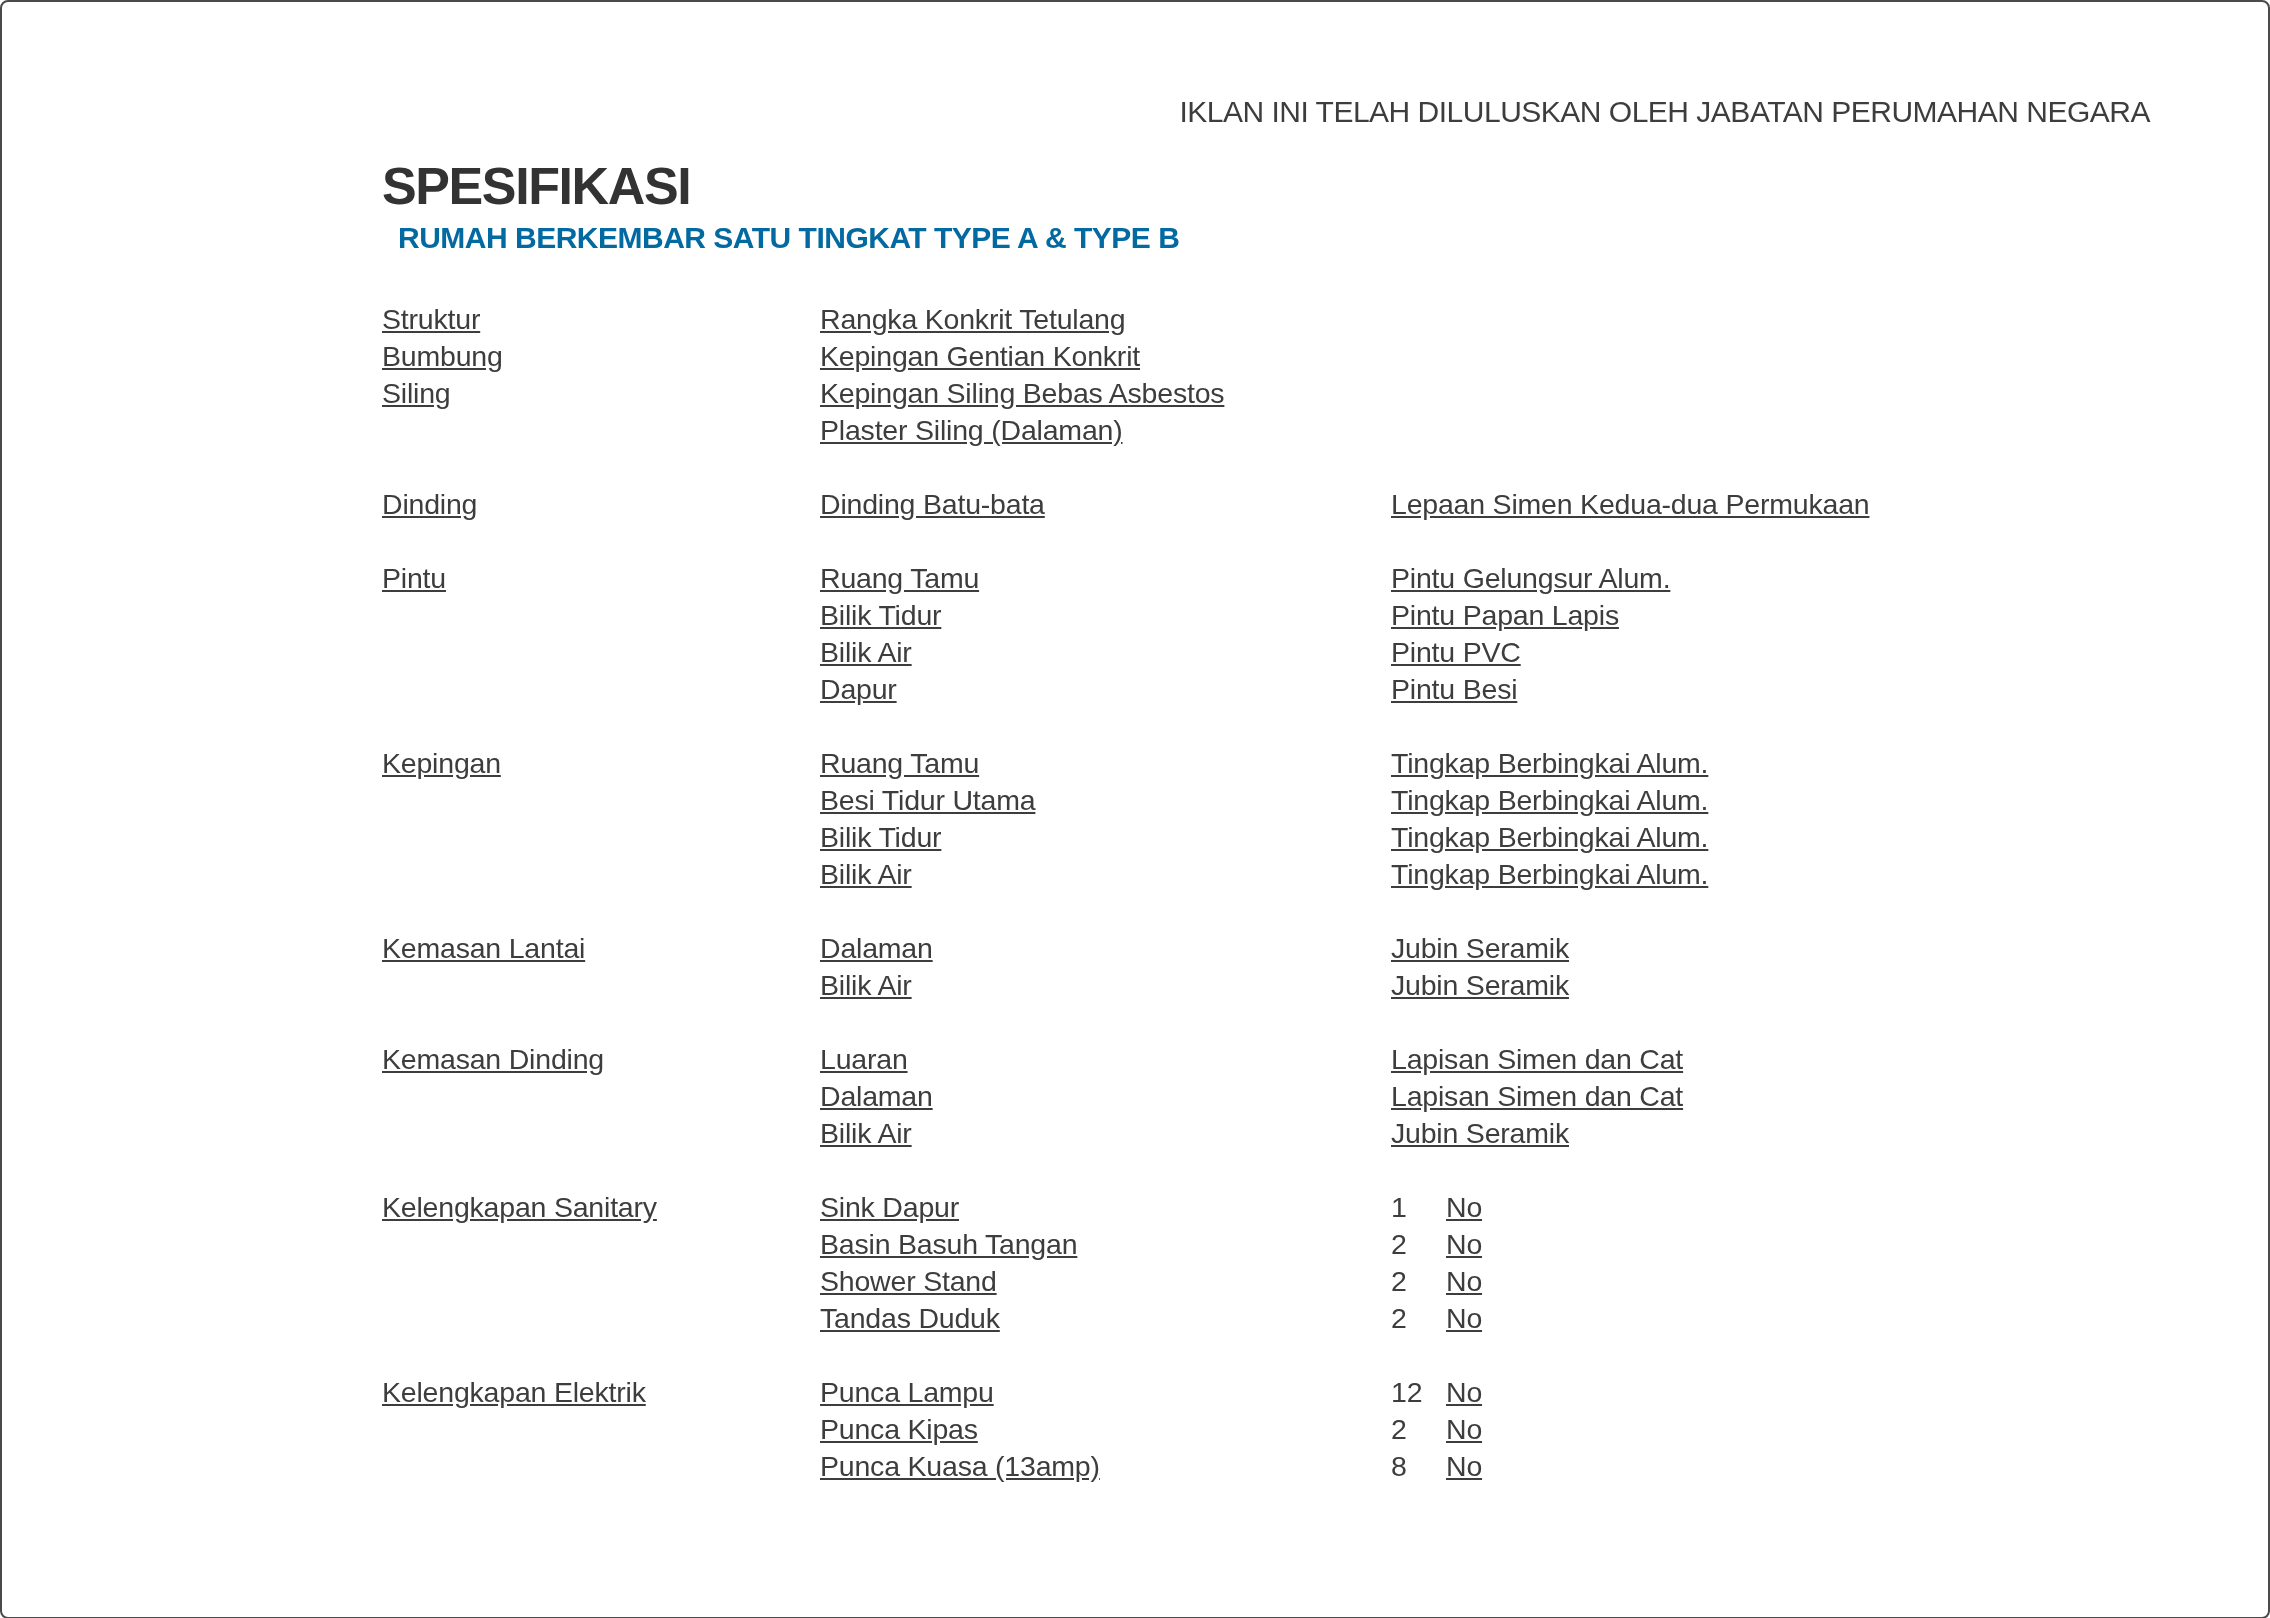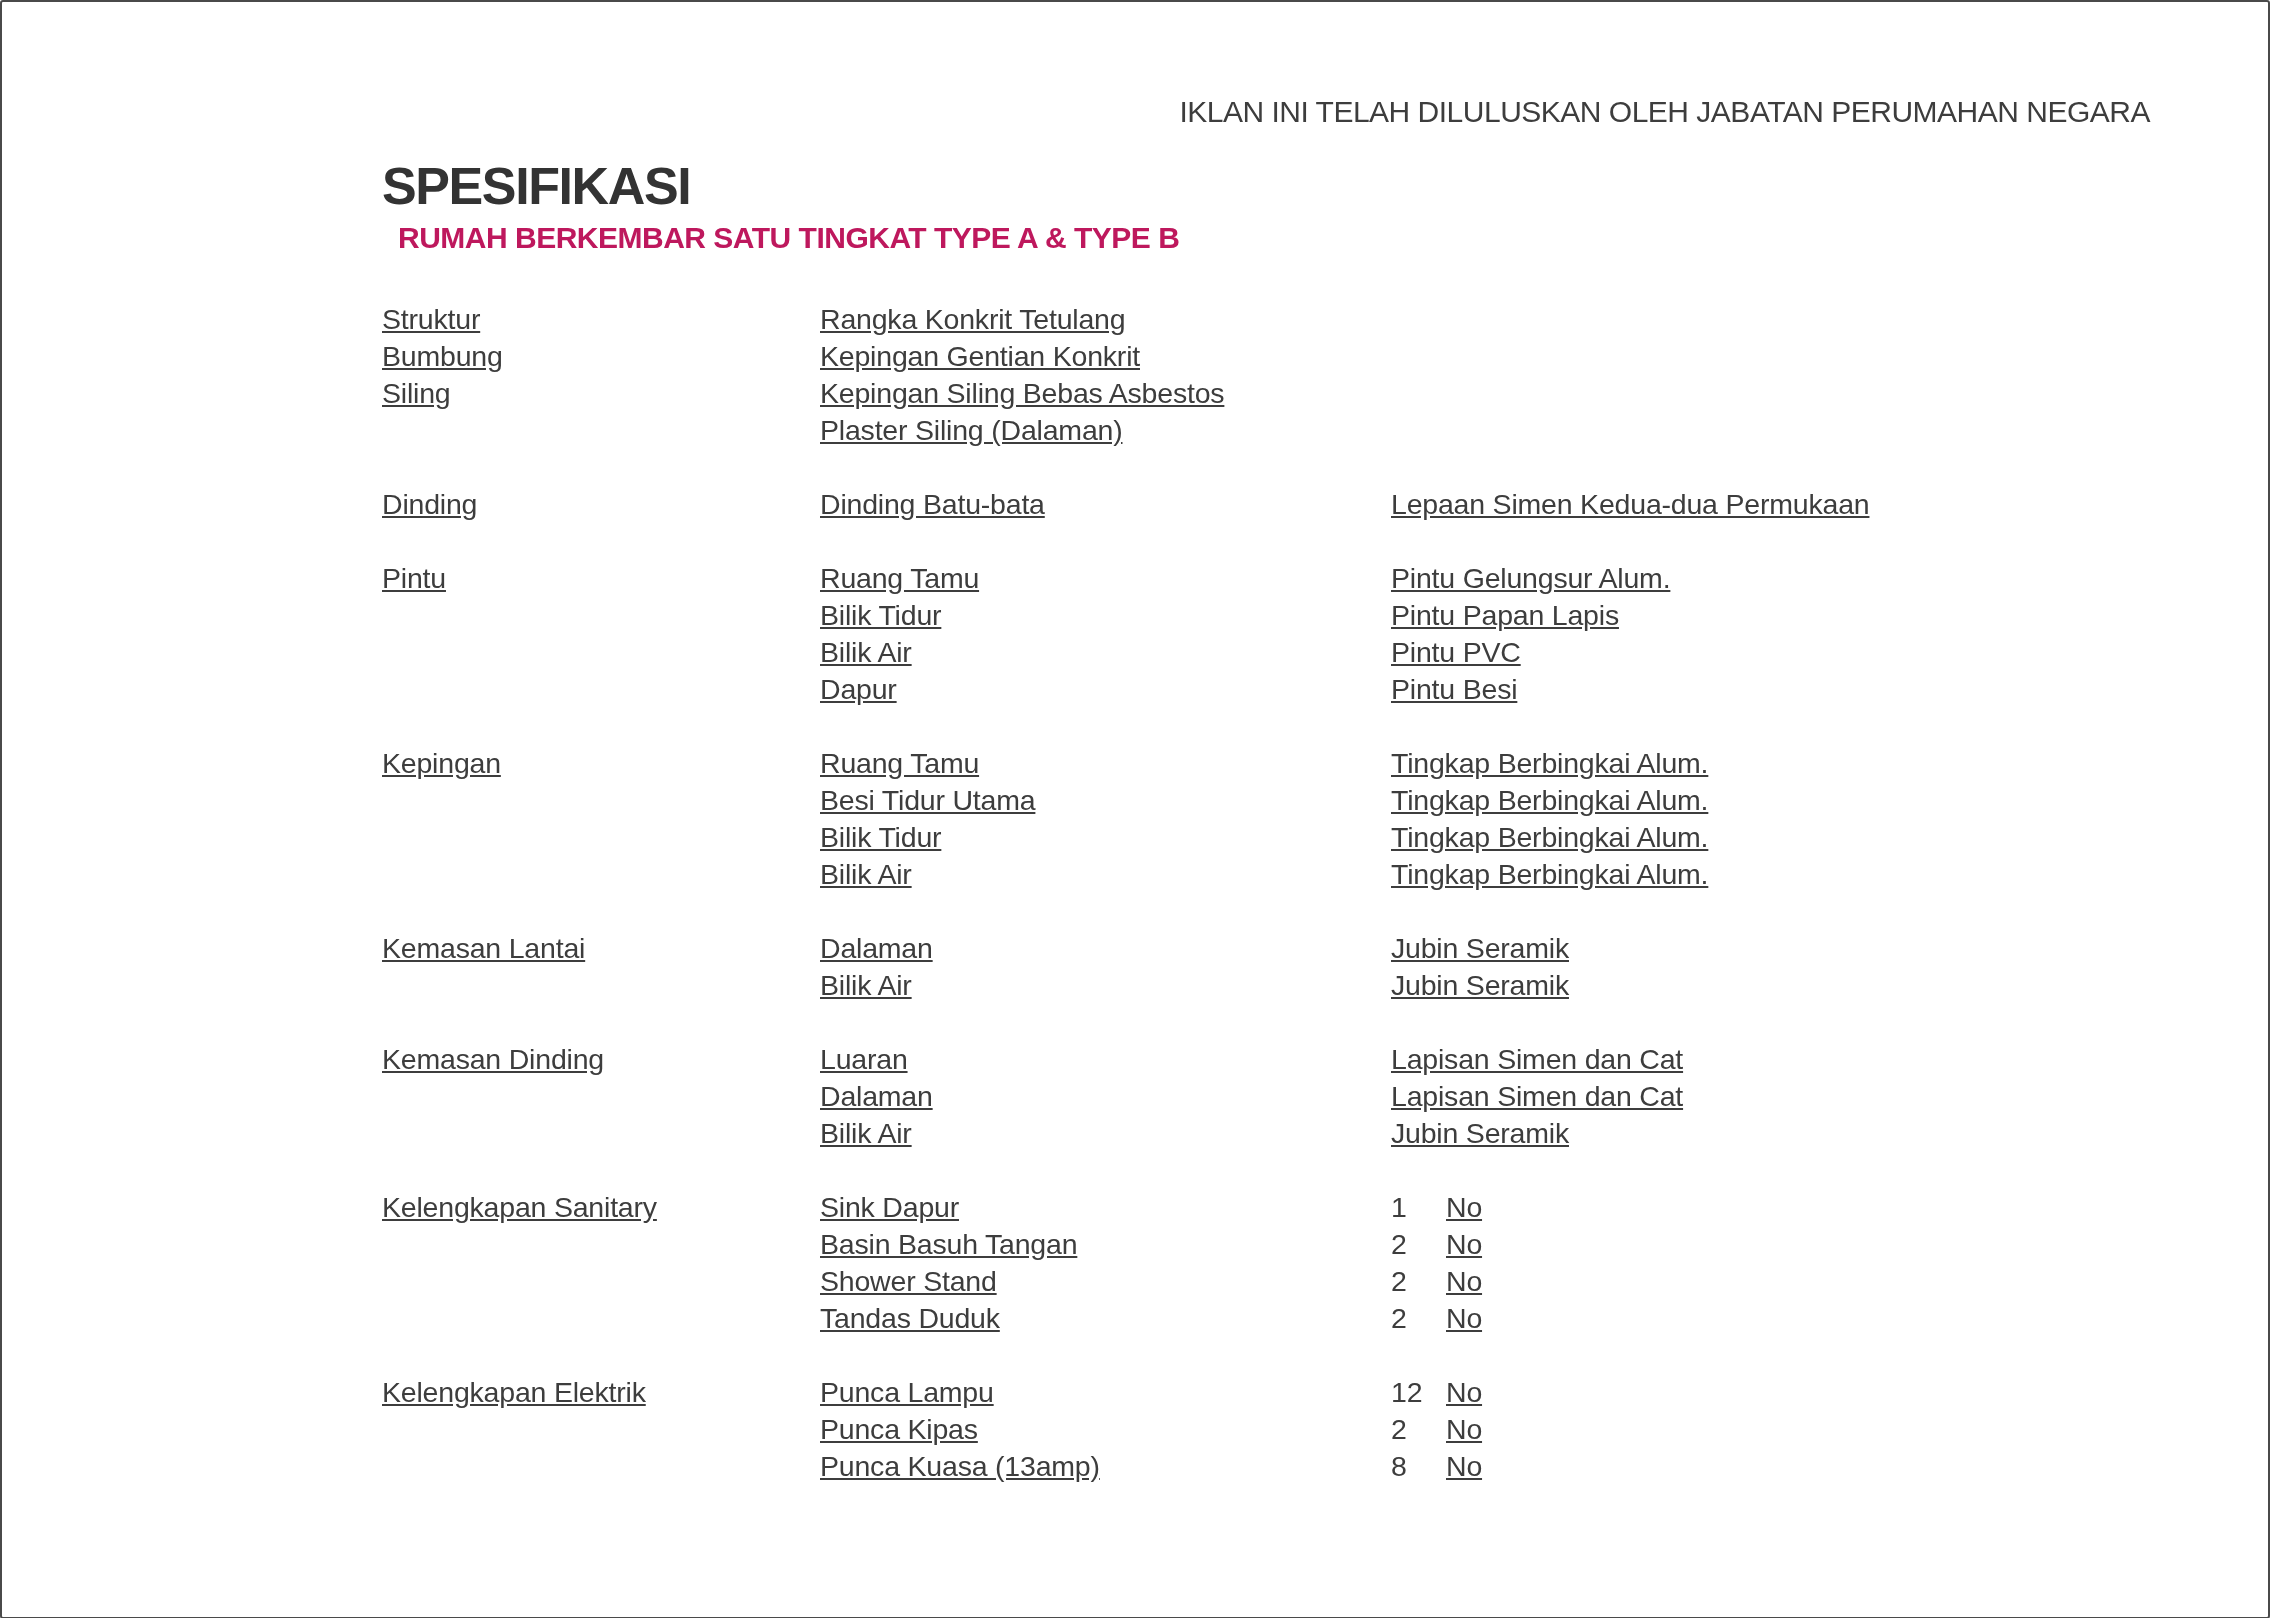--- a/index.html
+++ b/index.html
@@ -6,21 +6,21 @@
   html, body {
     background: #ffffff;
     font-family: "Liberation Sans", sans-serif;
   }
   .page {
     position: relative;
     width: 2270px;
     height: 1619px;
     background: #ffffff;
     border: 2.9px solid #4a4a4a;
-    border-radius: 3px;
+    border-radius: 8px;
     overflow: hidden;
     color: #3d3d3d;
   }
   .approval-notice {
     position: absolute;
     top: 93px;
     right: 118px;
     font-size: 30px;
     letter-spacing: -0.5px;
     color: #3d3d3d;
@@ -35,21 +35,21 @@
     letter-spacing: -1.4px;
     color: #333333;
   }
   .subtitle {
     position: absolute;
     top: 219px;
     left: 396px;
     font-size: 30px;
     font-weight: bold;
     letter-spacing: -0.5px;
-    color: #be185d;
+    color: #0369a1;
   }
   .spec-table {
     position: absolute;
     top: 299px;
     left: 380px;
     right: 76px;
     text-decoration: underline;
   }
   .spec-section { margin-bottom: 37px; }
   .spec-row {

